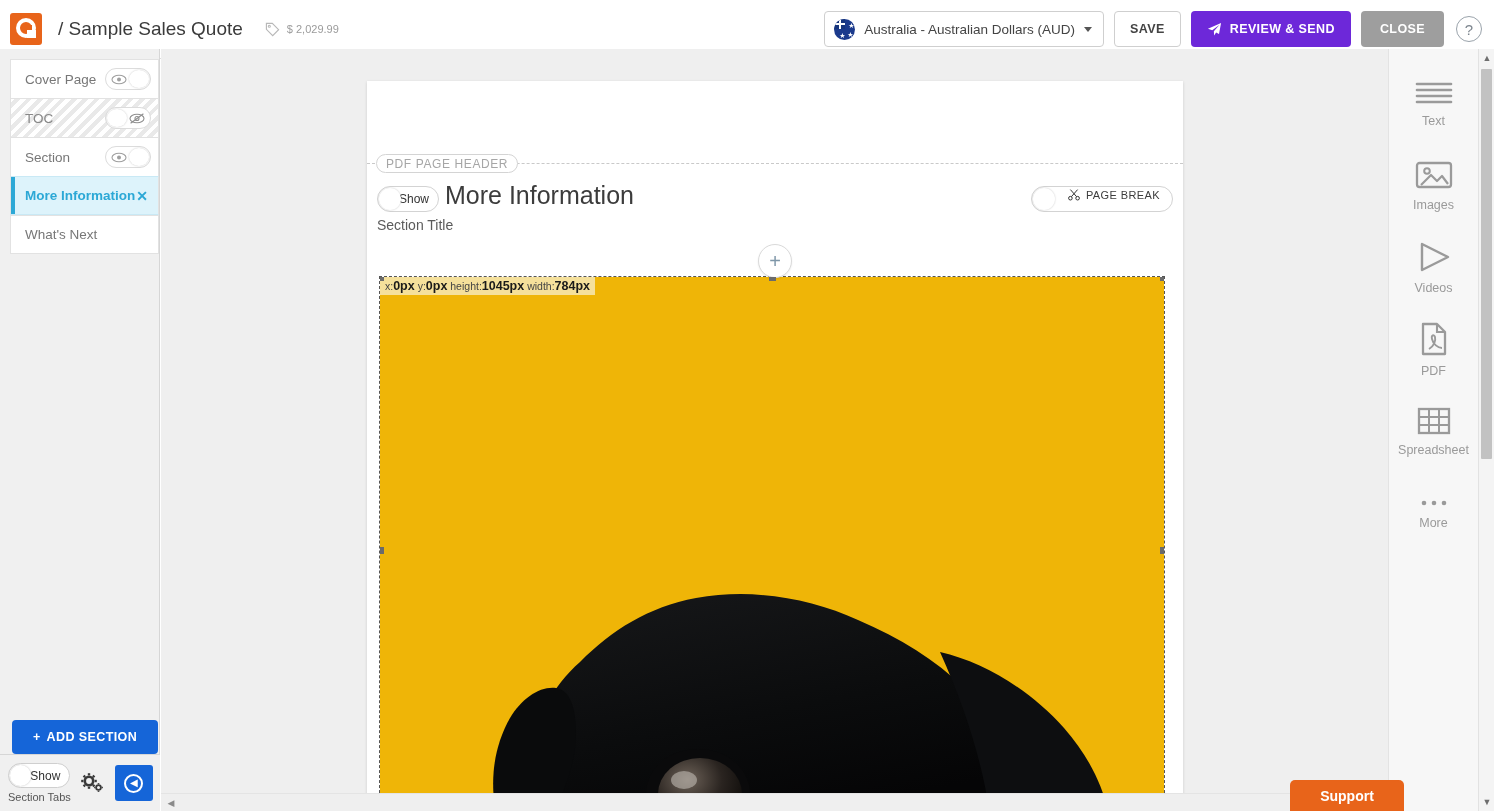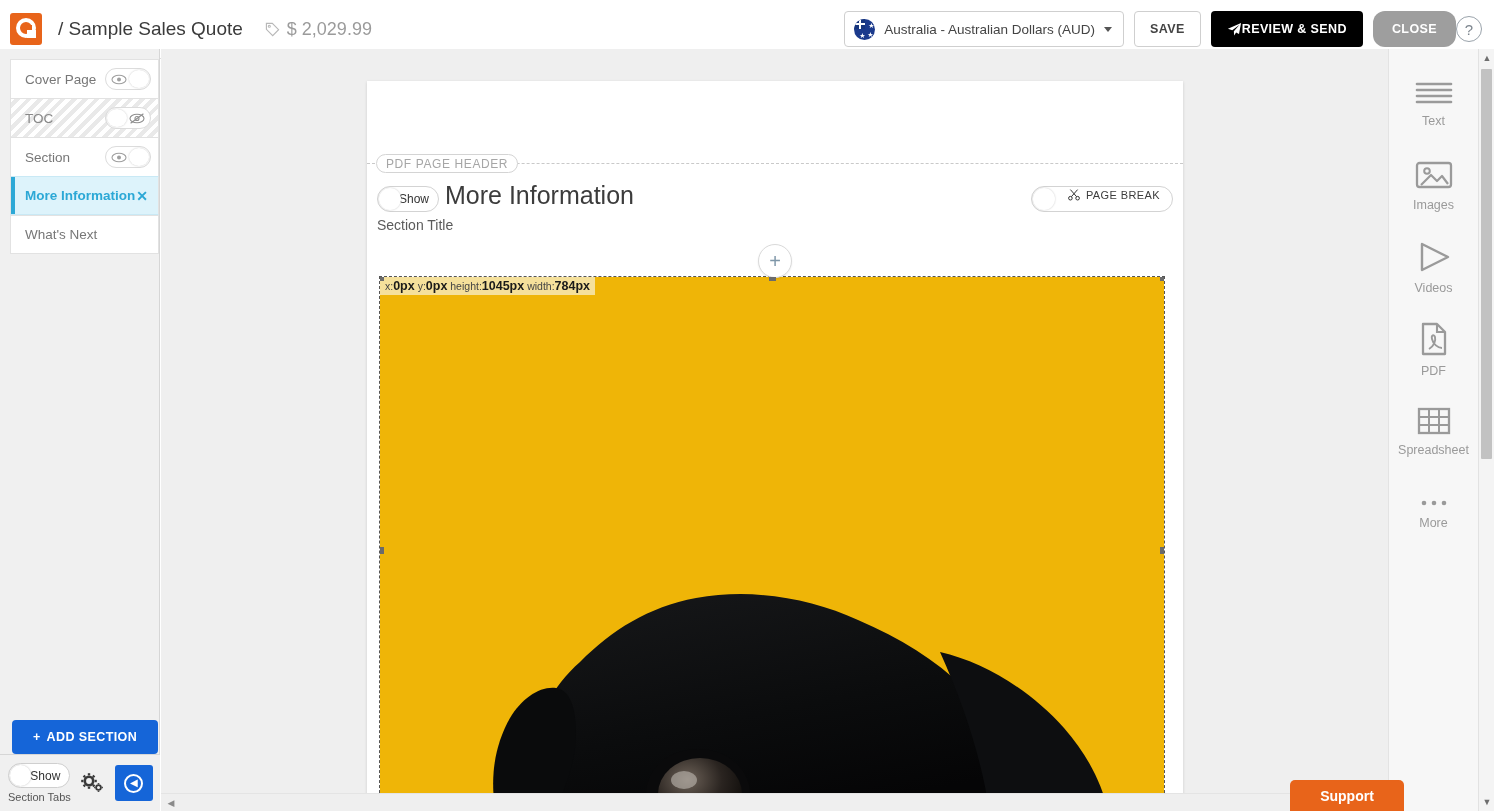--- a/index.html
+++ b/index.html
@@ -33,21 +33,21 @@
   .logo .notch {
     position: absolute; left: 14px; top: 12px; width: 8px; height: 6px;
     background: #e8641a;
   }
   .doc-title {
     margin-left: 16px; font-size: 19px; color: #3b3b3b; font-weight: 400;
     white-space: nowrap;
   }
   .price-wrap {
     display: flex; align-items: center; margin-left: 22px; color: #9b9b9b;
-    font-size: 18px; gap: 7px;
+    font-size: 11px; gap: 7px;
   }
   .tag-icon { width: 15px; height: 15px; display: block; }
   .topbar-right {
     margin-left: auto; display: flex; align-items: center; gap: 0px;
     padding-right: 12px;
   }
   .currency-select {
     display: flex; align-items: center; gap: 9px;
     border: 1px solid #cfcfcf; border-radius: 4px;
     height: 36px; padding: 0 11px 0 9px; background: #fff;
@@ -74,26 +74,26 @@
            border-right: 4.5px solid transparent; border-top: 5px solid #555; }
   .btn {
     height: 36px; display: flex; align-items: center; justify-content: center;
     font-size: 12.5px; letter-spacing: .4px; cursor: pointer; border-radius: 4px;
   }
   .btn-save {
     border: 1px solid #cfcfcf; background: #fff; color: #444;
     padding: 0 15px; font-weight: 600; margin-right: 10px;
   }
   .btn-review {
-    background: #000000; color: #fff; padding: 0 16px; font-weight: 700;
-    gap: 0; margin-right: 10px;
+    background: #6d28d9; color: #fff; padding: 0 16px; font-weight: 700;
+    gap: 8px; margin-right: 10px;
   }
   .btn-close {
     background: #9e9e9e; color: #fff; padding: 0 19px; font-weight: 700;
-    border-radius: 12px;
+    margin-right: 12px;
   }
   .help-icon {
     width: 26px; height: 26px; border-radius: 50%; border: 1.6px solid #9aa3ab;
     color: #7d868f; display: flex; align-items: center; justify-content: center;
     font-size: 15px; cursor: pointer;
   }
   .plane { width: 15px; height: 15px; display: block; }
 
   
   .sidebar {

